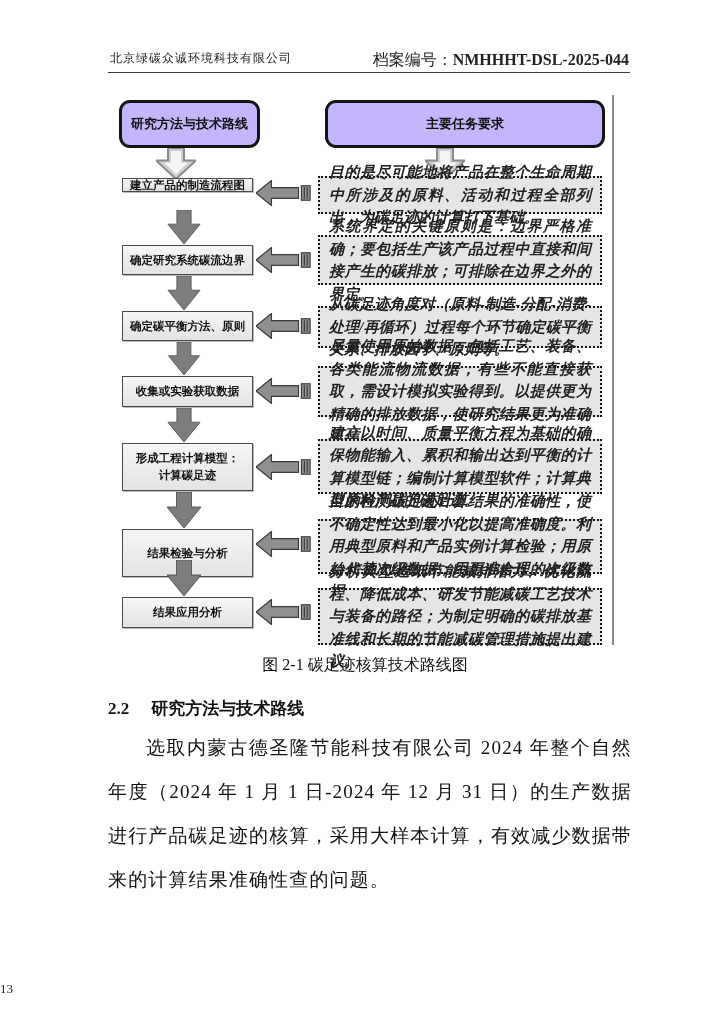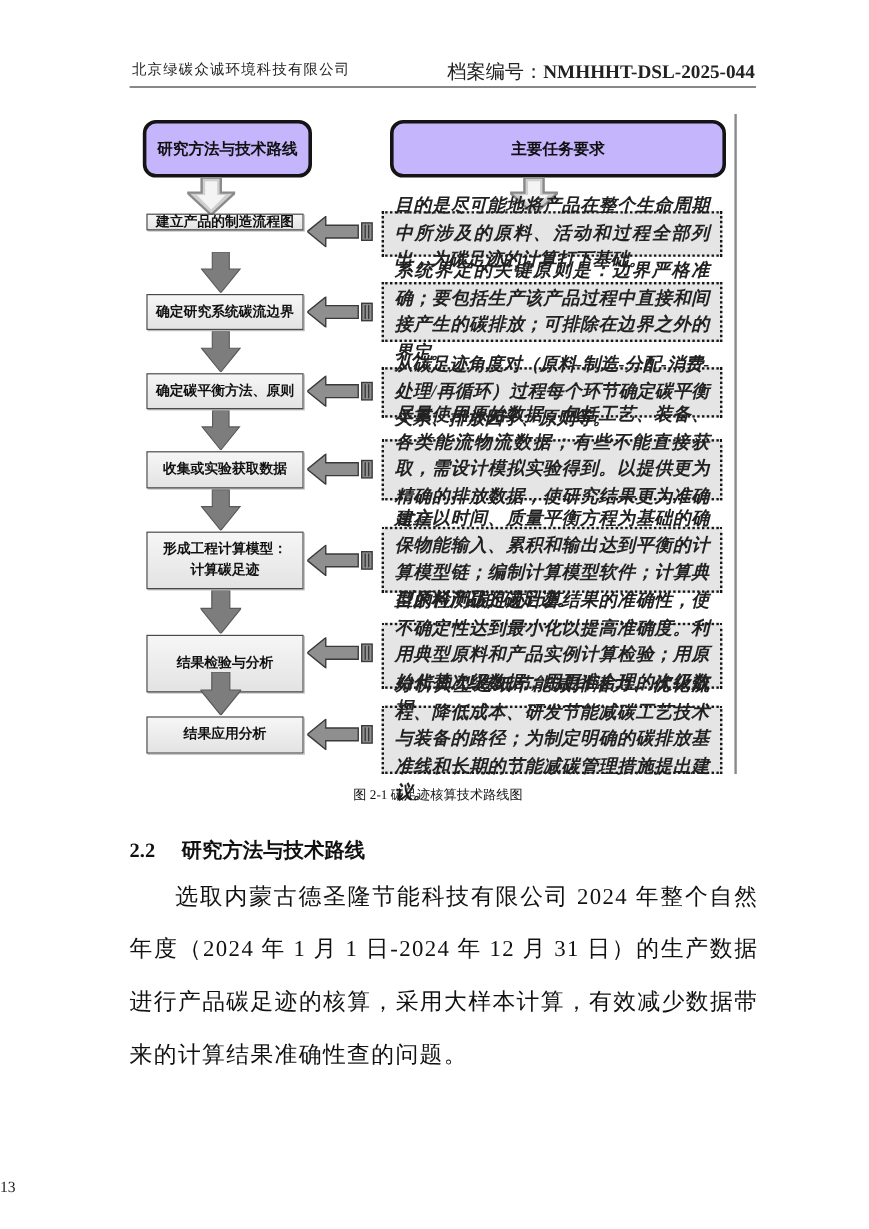--- a/index.html
+++ b/index.html
@@ -32,21 +32,21 @@
   .prewrap{white-space:pre-line;}
   .task-box{
     position:absolute;left:318px;width:284px;box-sizing:border-box;
     border:2px dotted #161616;background:#e5e5e5;
     display:flex;align-items:center;
     font-weight:bold;font-size:15px;color:#222;line-height:1.5;
     padding:3px 9px;text-align:justify;font-style:italic;
   }
   .arrow{position:absolute;display:block;}
   .fig-rule{position:absolute;left:612px;top:95px;width:2px;height:550px;background:#8a8a8a;}
-  .caption{position:absolute;left:100px;top:655px;width:530px;text-align:center;font-size:11px;color:#111;}
+  .caption{position:absolute;left:100px;top:655px;width:530px;text-align:center;font-size:16px;color:#111;}
   
   .sec-head{position:absolute;left:108px;top:697px;font-size:17px;font-weight:bold;color:#111;}
   .sec-head .no{margin-right:1.3em;}
   .body-par{
     position:absolute;left:108px;top:726px;width:524px;
     font-size:19px;line-height:44px;letter-spacing:0.06em;
     text-indent:2em;text-align:justify;color:#111;
   }
   .page-no{position:absolute;left:0;top:938px;width:584px;font-size:13px;color:#222;margin-top:43px;}
 </style>

